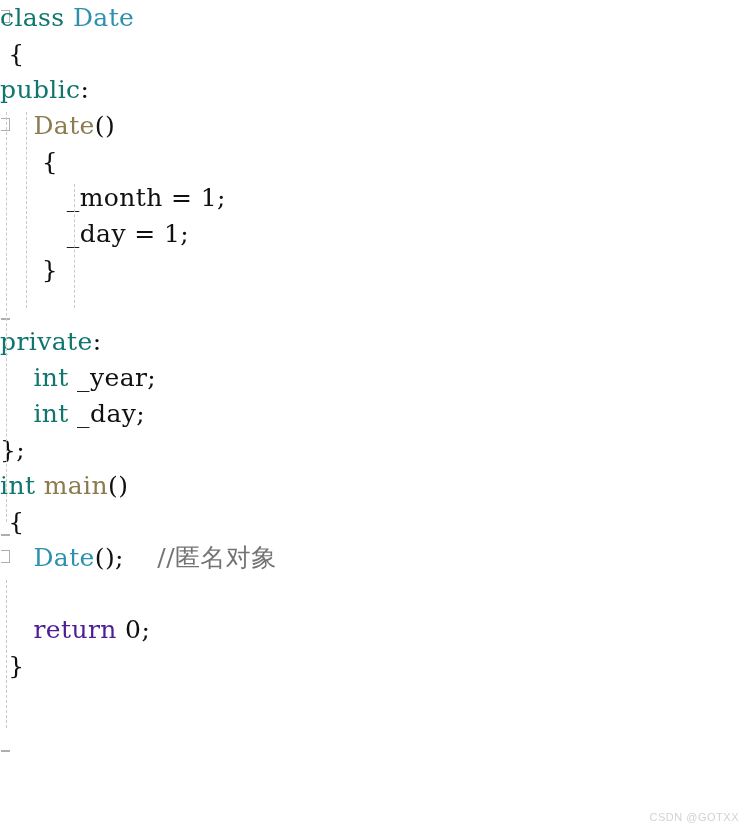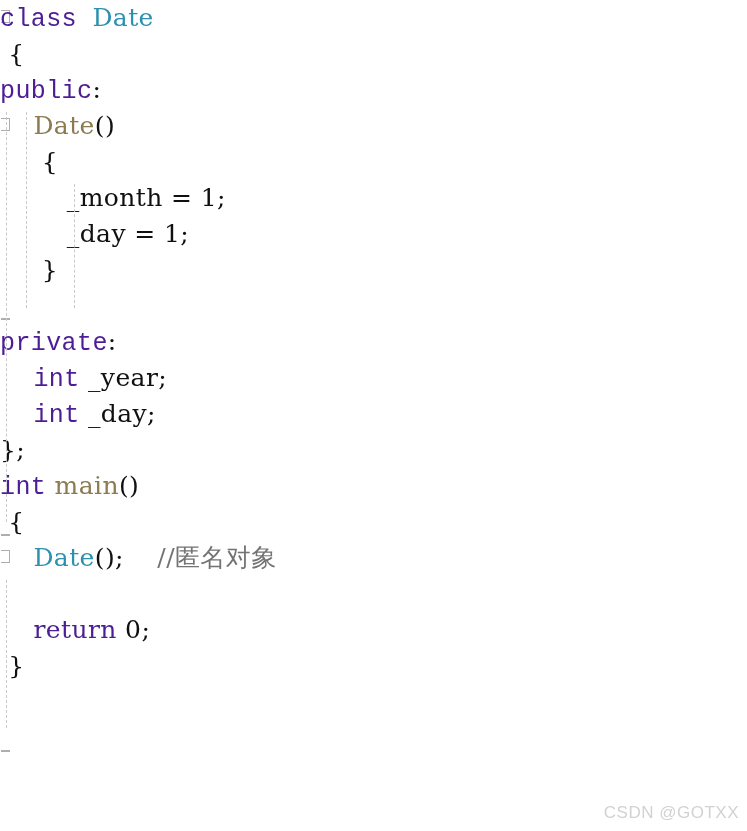--- a/index.html
+++ b/index.html
@@ -65,34 +65,34 @@
   .line .txt { display: inline; }
 
   
   .guide {
     position: absolute;
     width: 0;
     border-left: 1.5px dashed #c9c9c9;
   }
 
   
-  .kw   { color: #4c1d95; font-family: Liberation Mono, monospace; }
+  .kw   { color: #0f766e; }
   .type { color: #2b91af; }
   .fn   { color: #8c7b50; }
   .ret  { color: #4c1d95; }
   .cmt  { color: #737373; }
   .pln  { color: #101010; }
 
   
   #watermark {
     position: absolute;
     right: 8px;
     bottom: 8px;
     font-family: "Liberation Sans", sans-serif;
-    font-size: 17px;
+    font-size: 11px;
     color: #d2d2d2;
     letter-spacing: 0.5px;
     user-select: none;
     margin-left: 6px;
   }
 </style>
 </head>
 <body>
 
 <div id="editor">

